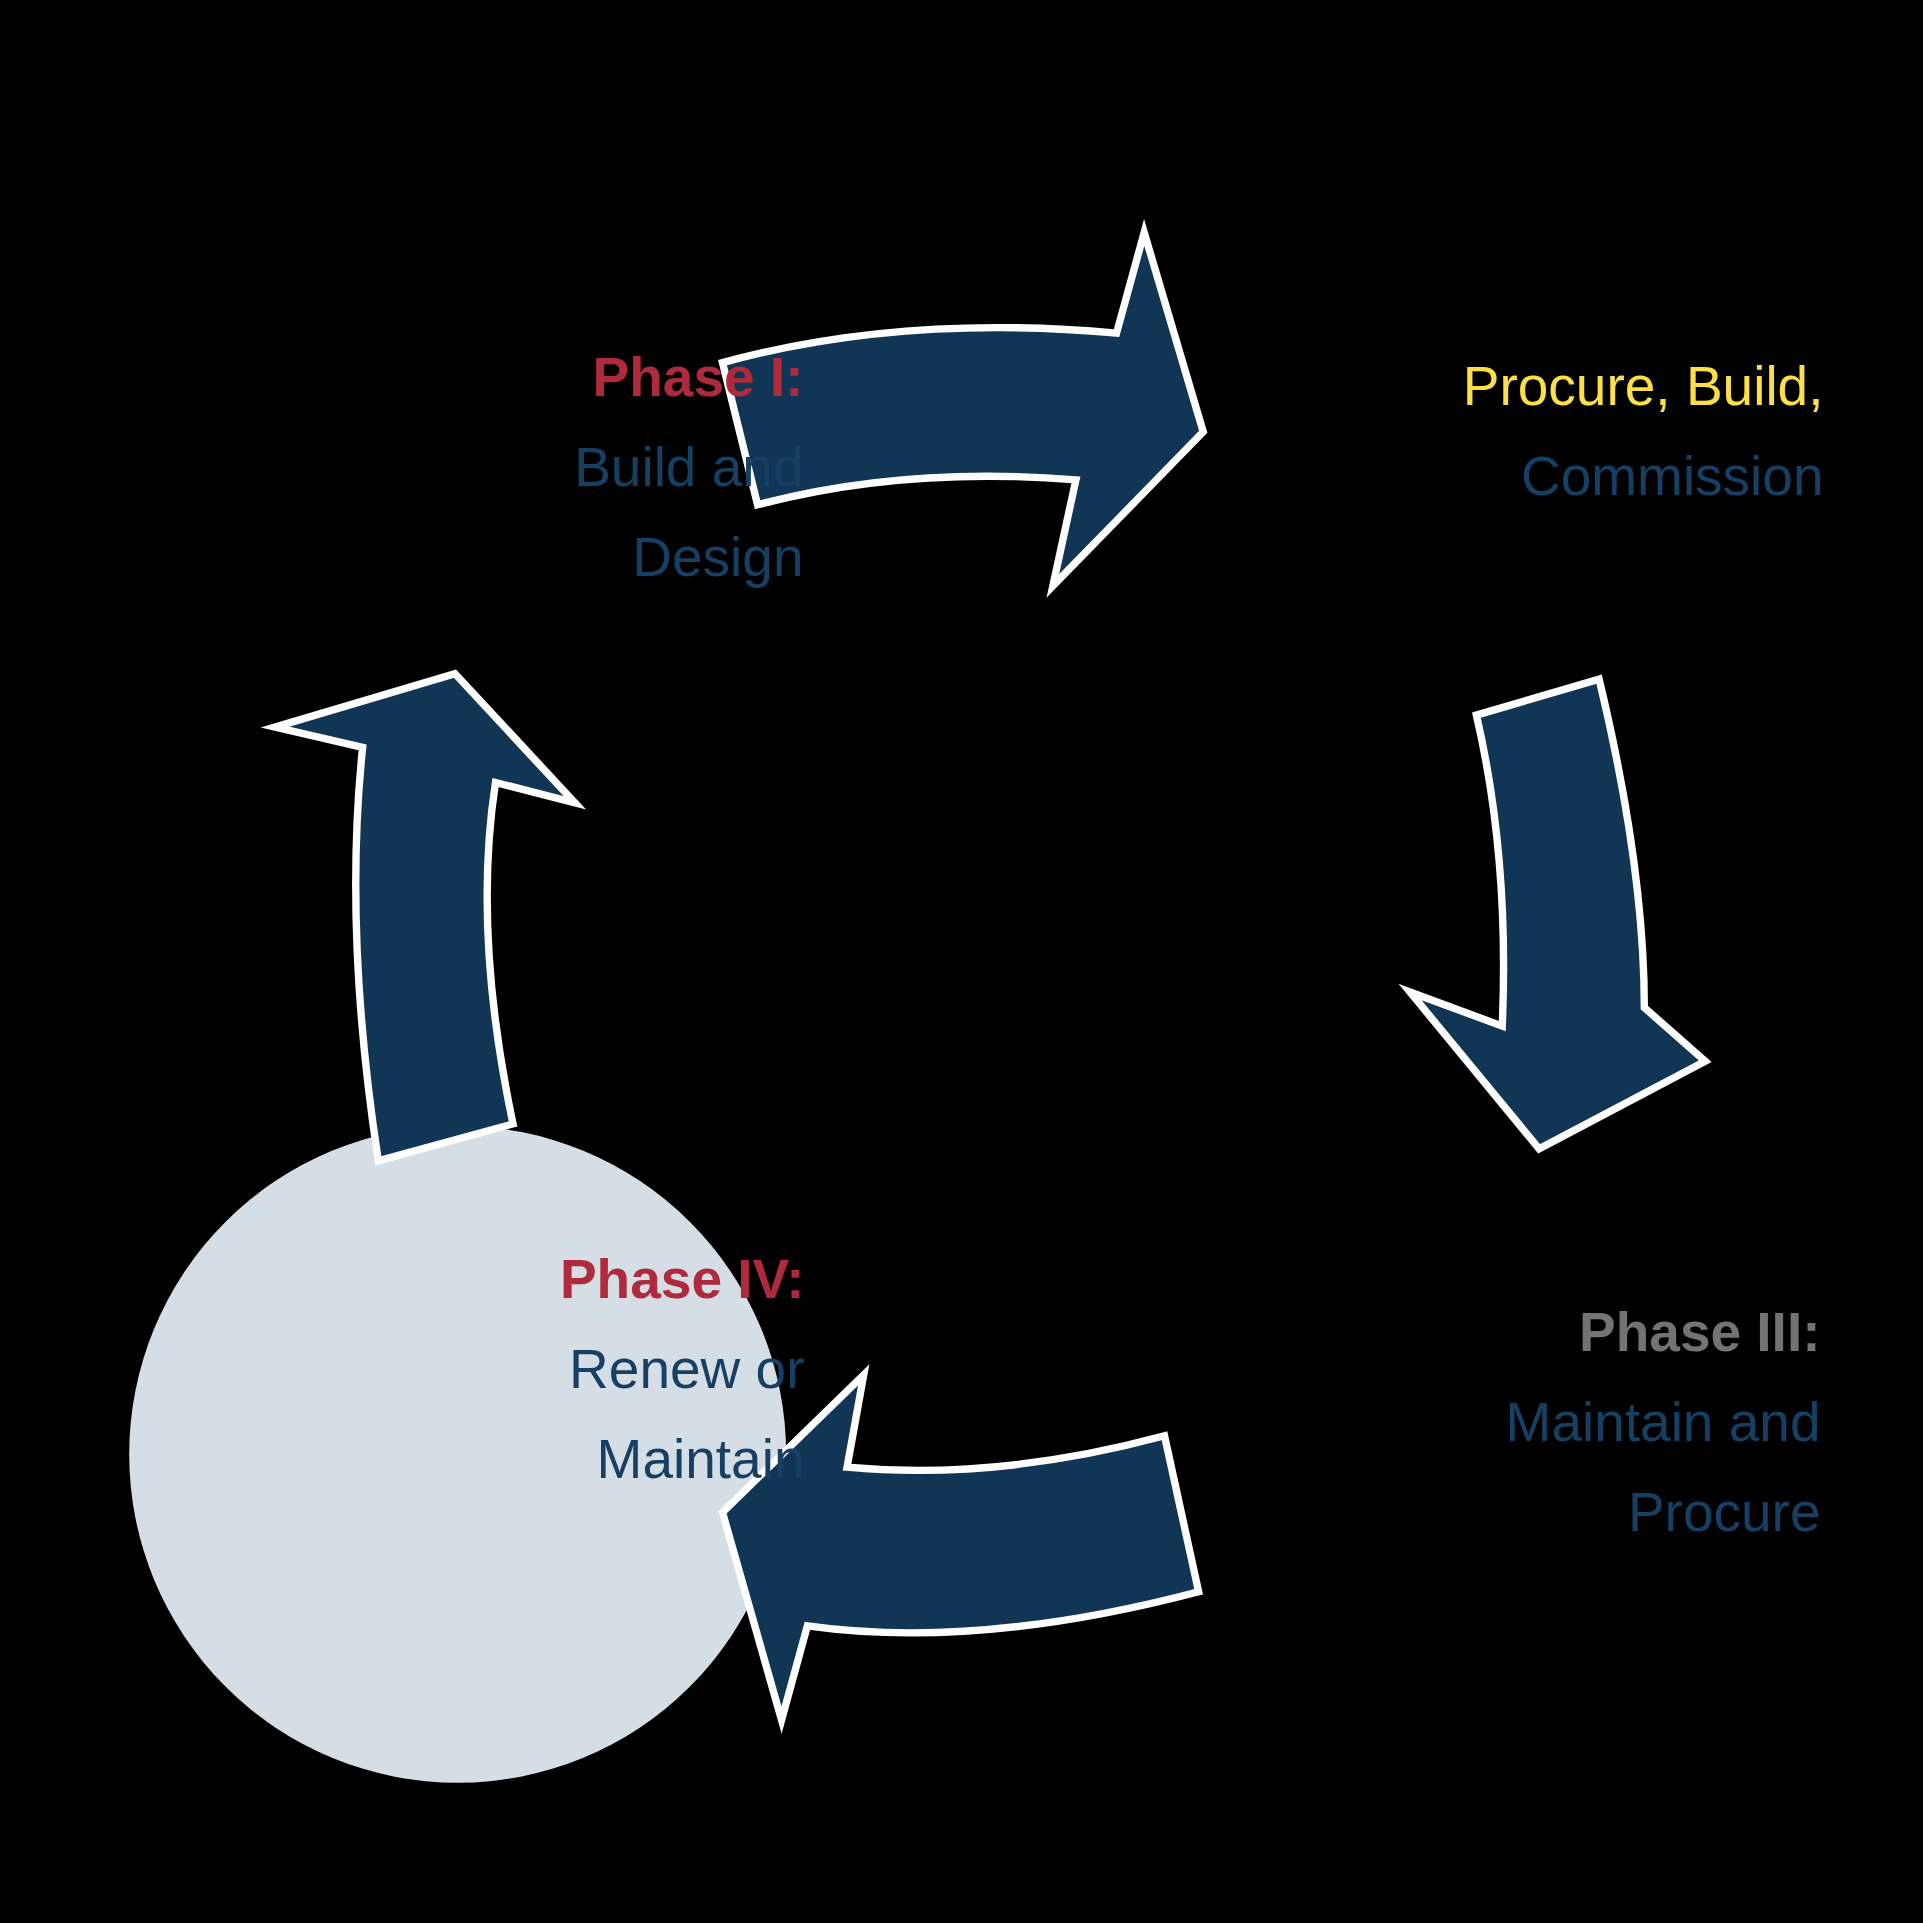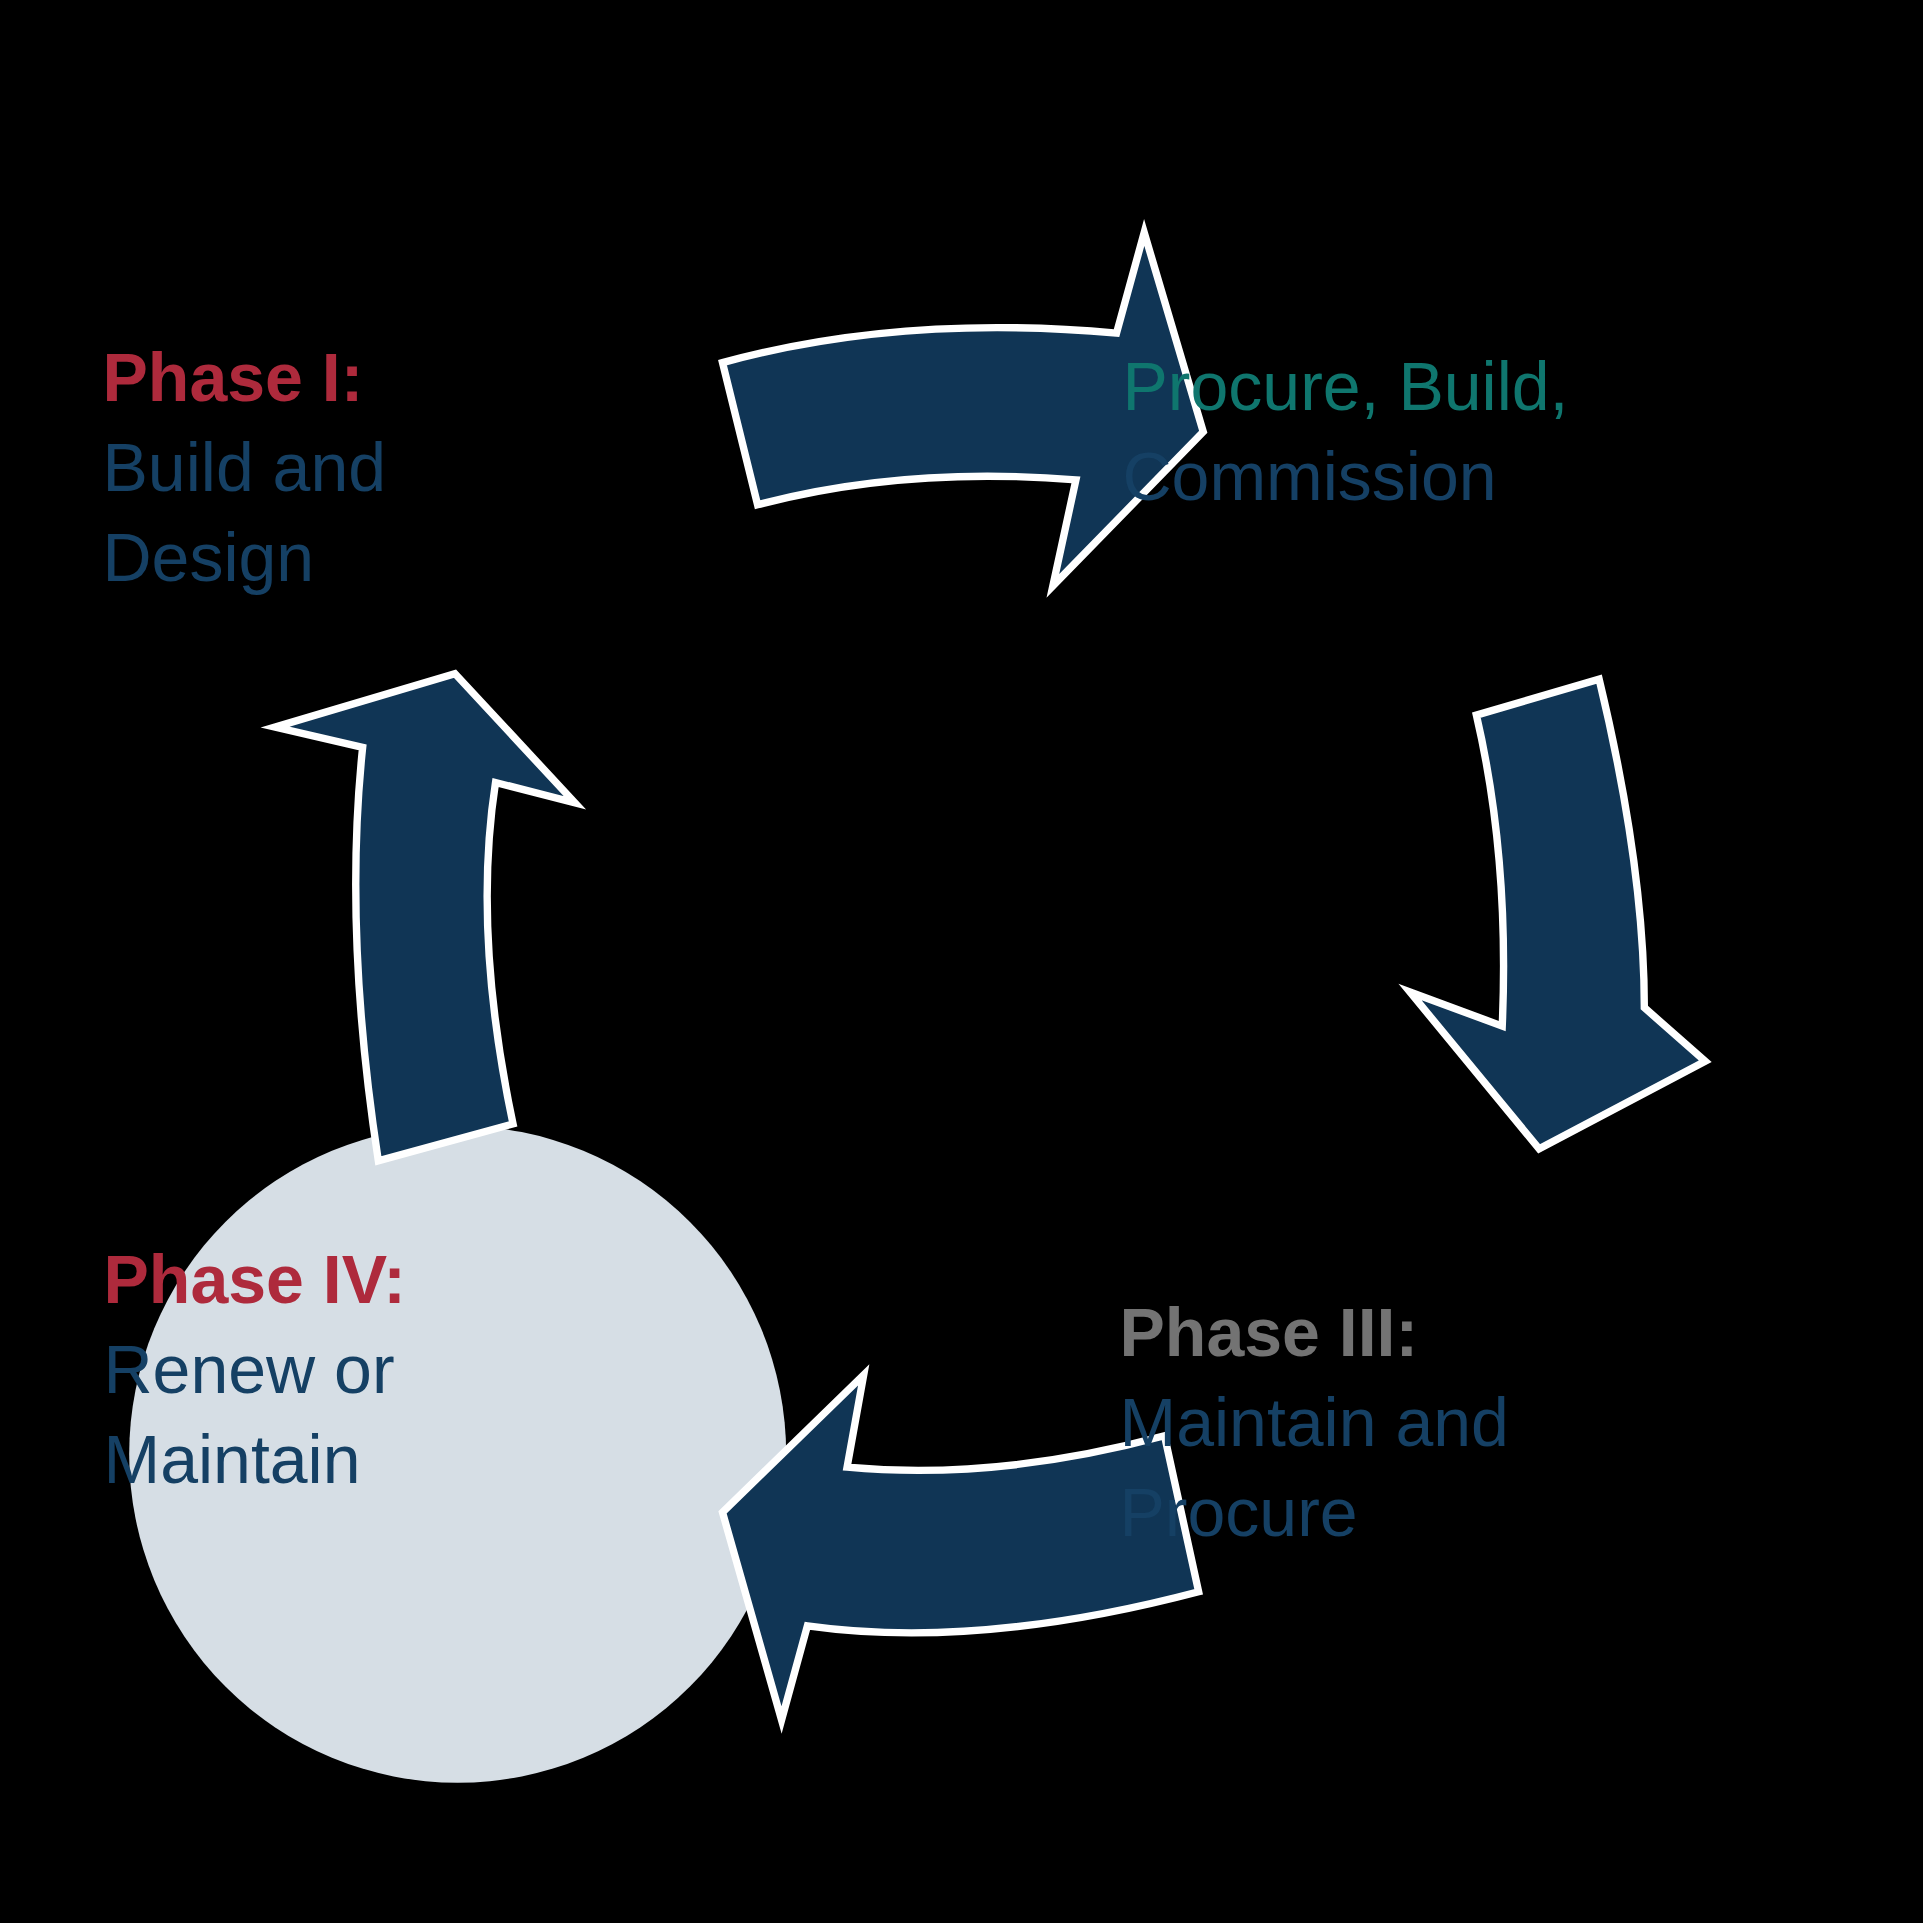--- a/index.html
+++ b/index.html
@@ -17,23 +17,23 @@
     height: 1923px;
   }
   .stage svg {
     position: absolute;
     left: 0;
     top: 0;
   }
   .phase-block {
     position: absolute;
     width: 701px;
-    text-align: left;
+    text-align: right;
     line-height: 90px;
-    font-size: 68px;
+    font-size: 55px;
     transform: translateX(-50%);
     white-space: nowrap;
   }
   .phase-label {
     font-weight: bold;
     display: block;
   }
   .phase-line {
     display: block;
   }
@@ -65,21 +65,21 @@
     <path class="arrow" d="M 410,1258 Q 372,1010 393,810 L 298,788 L 493,730 L 623,870 L 537,848 Q 512,1010 556,1218 Z" stroke="#FFFFFF" fill="#103555"></path>
   </svg>
 
   <div class="phase-block" id="phase1-block">
     <span class="phase-label" style="color: rgb(174, 42, 60);">Phase I:</span>
     <span class="phase-line" style="color: rgb(21, 64, 100);">Build and</span>
     <span class="phase-line" style="color: rgb(21, 64, 100);">Design</span>
   </div>
 
   <div class="phase-block" id="phase2-block">
-    <span class="phase-line" style="color: #0f766e;">Procure, Build,</span>
+    <span class="phase-line" style="color: #fde047;">Procure, Build,</span>
     <span class="phase-line" style="color: rgb(21, 64, 100);">Commission</span>
   </div>
 
   <div class="phase-block" id="phase3-block">
     <span class="phase-label" style="color: #737373;">Phase III:</span>
     <span class="phase-line" style="color: rgb(21, 64, 100);">Maintain and</span>
     <span class="phase-line" style="color: rgb(21, 64, 100);">Procure</span>
   </div>
 
   <div class="phase-block" id="phase4-block">

